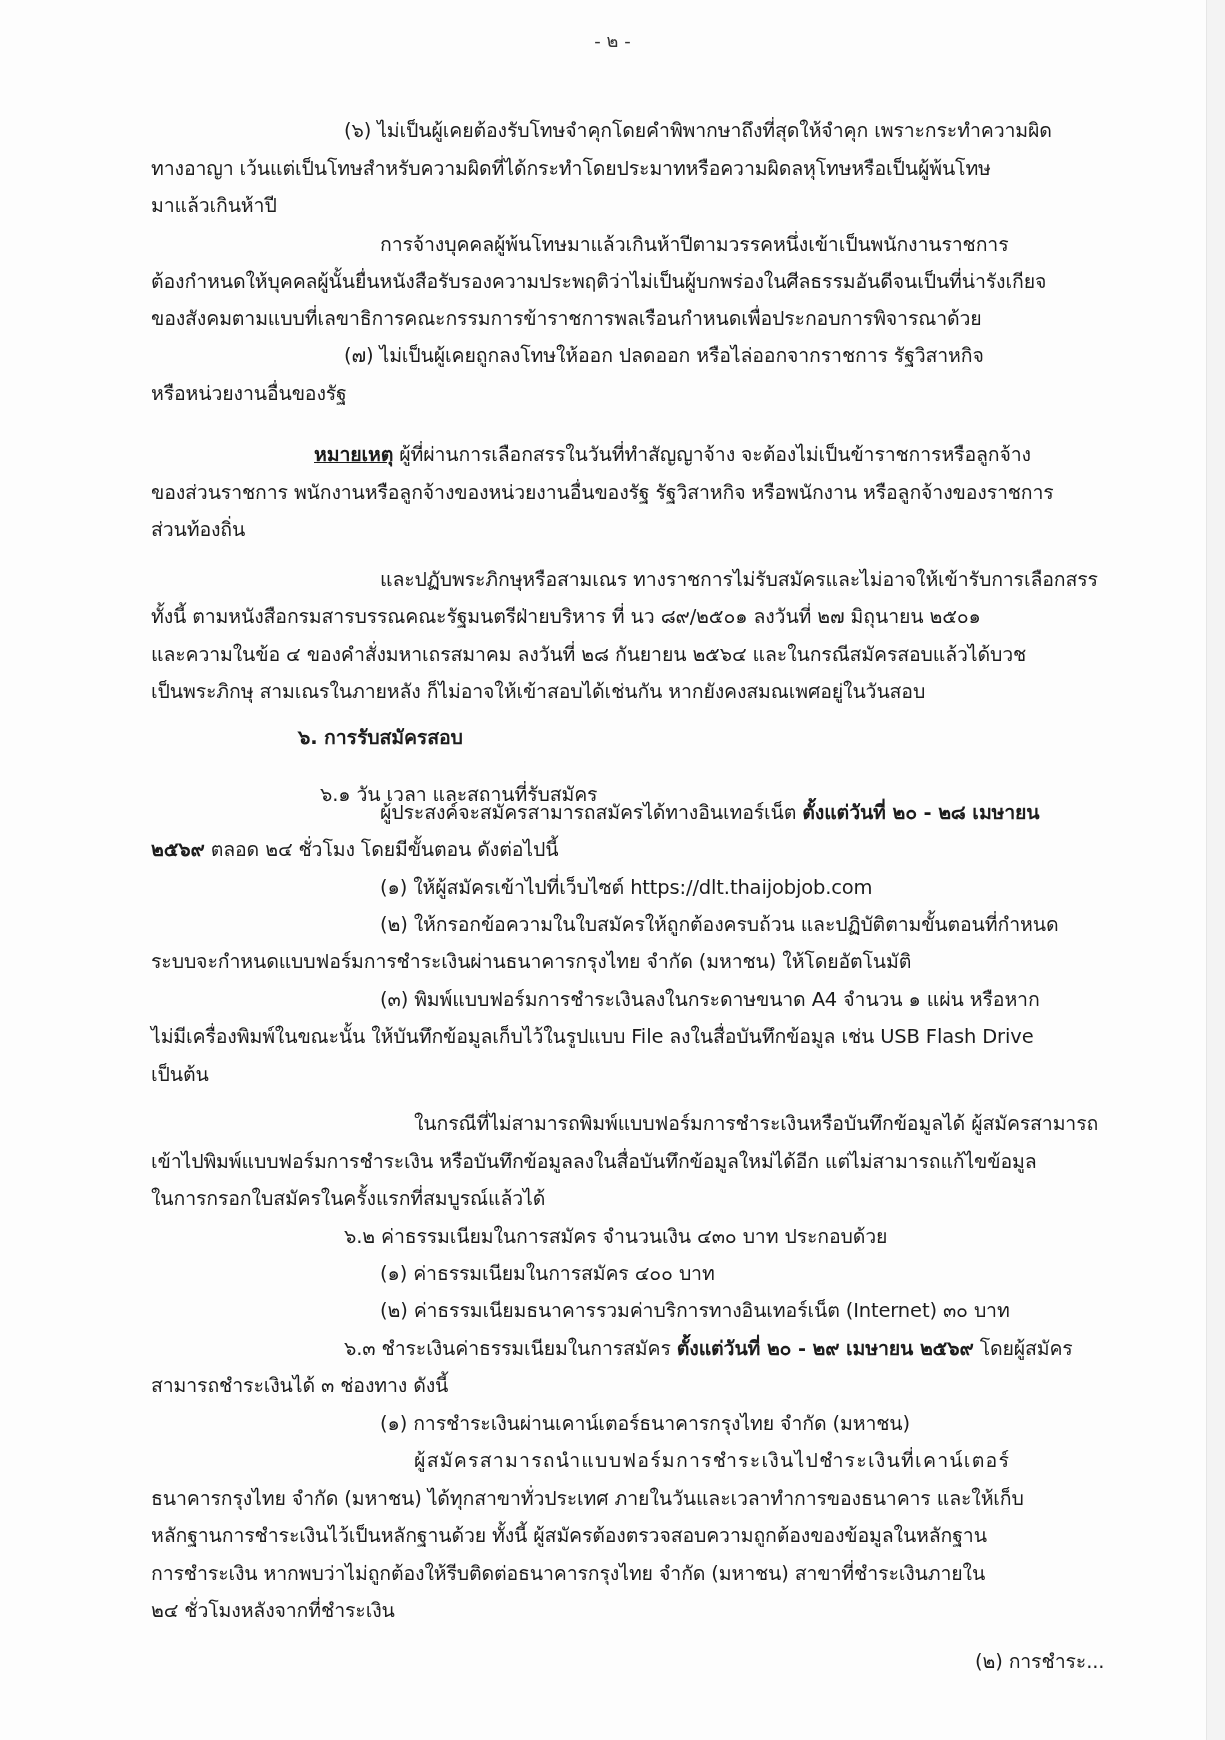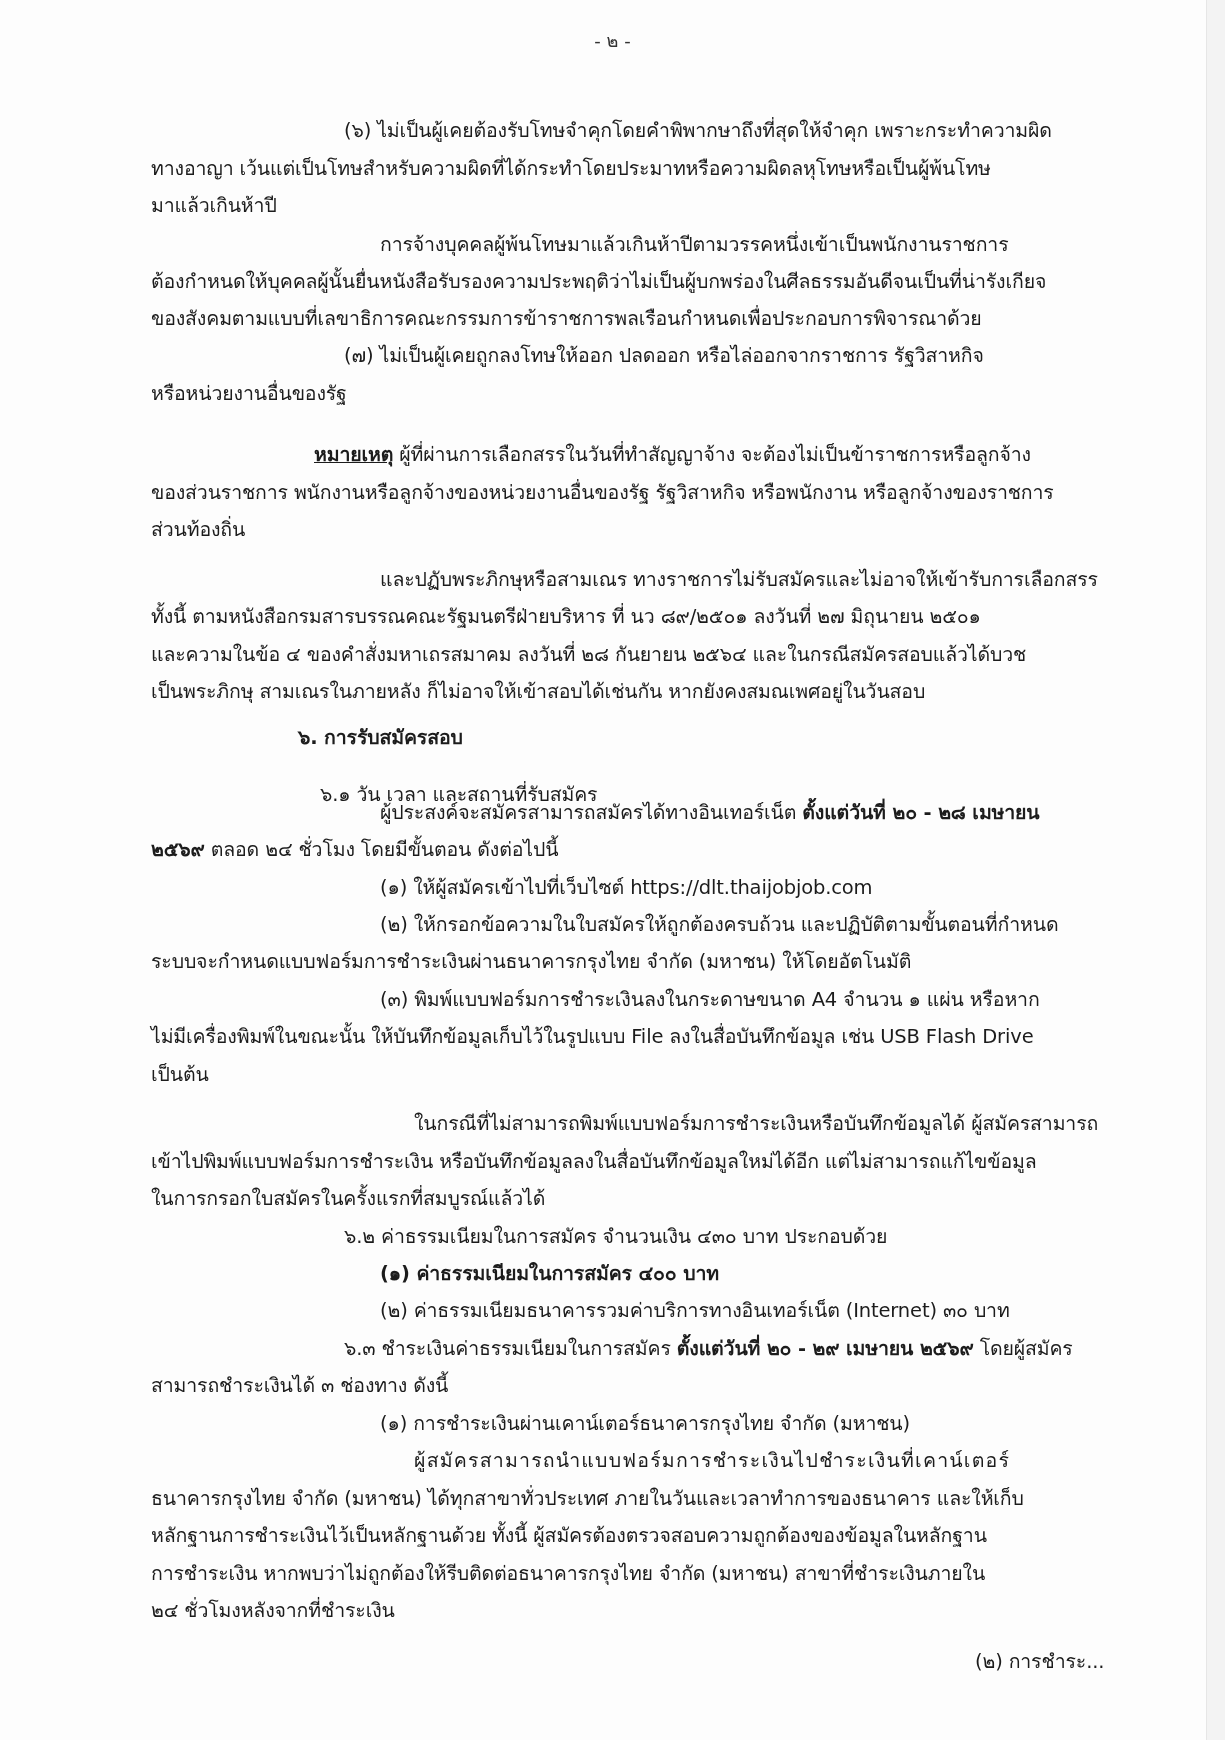--- a/index.html
+++ b/index.html
@@ -65,21 +65,21 @@
 <div class="line" style="top:950px; left:151px;">ระบบจะกำหนดแบบฟอร์มการชำระเงินผ่านธนาคารกรุงไทย จำกัด (มหาชน) ให้โดยอัตโนมัติ</div>
 <div class="line" style="top:988px; left:380px;">(๓) พิมพ์แบบฟอร์มการชำระเงินลงในกระดาษขนาด A4 จำนวน ๑ แผ่น หรือหาก</div>
 <div class="line" style="top:1025px; left:151px;">ไม่มีเครื่องพิมพ์ในขณะนั้น ให้บันทึกข้อมูลเก็บไว้ในรูปแบบ File ลงในสื่อบันทึกข้อมูล เช่น USB Flash Drive</div>
 <div class="line" style="top:1063px; left:151px;">เป็นต้น</div>
 
 <div class="line" style="top:1112px; left:414px;">ในกรณีที่ไม่สามารถพิมพ์แบบฟอร์มการชำระเงินหรือบันทึกข้อมูลได้ ผู้สมัครสามารถ</div>
 <div class="line" style="top:1150px; left:151px;">เข้าไปพิมพ์แบบฟอร์มการชำระเงิน หรือบันทึกข้อมูลลงในสื่อบันทึกข้อมูลใหม่ได้อีก แต่ไม่สามารถแก้ไขข้อมูล</div>
 <div class="line" style="top:1187px; left:151px;">ในการกรอกใบสมัครในครั้งแรกที่สมบูรณ์แล้วได้</div>
 
 <div class="line" style="top:1225px; left:344px;">๖.๒ ค่าธรรมเนียมในการสมัคร จำนวนเงิน ๔๓๐ บาท ประกอบด้วย</div>
-<div class="line" style="top:1262px; left:380px;font-weight:bold;">(๑) ค่าธรรมเนียมในการสมัคร ๔๐๐ บาท</div>
+<div class="line" style="top:1262px; left:380px;">(๑) ค่าธรรมเนียมในการสมัคร ๔๐๐ บาท</div>
 <div class="line" style="top:1299px; left:380px;">(๒) ค่าธรรมเนียมธนาคารรวมค่าบริการทางอินเทอร์เน็ต (Internet) ๓๐ บาท</div>
 
 <div class="line" style="top:1337px; left:344px;">
   <span>๖.๓ ชำระเงินค่าธรรมเนียมในการสมัคร </span><span class="b">ตั้งแต่วันที่ ๒๐ - ๒๙ เมษายน ๒๕๖๙</span><span> โดยผู้สมัคร</span>
 </div>
 <div class="line" style="top:1374px; left:151px;">สามารถชำระเงินได้ ๓ ช่องทาง ดังนี้</div>
 <div class="line" style="top:1412px; left:380px;">(๑) การชำระเงินผ่านเคาน์เตอร์ธนาคารกรุงไทย จำกัด (มหาชน)</div>
 <div class="line" style="top:1449px; left:414px; letter-spacing:1.2px;">ผู้สมัครสามารถนำแบบฟอร์มการชำระเงินไปชำระเงินที่เคาน์เตอร์</div>
 <div class="line" style="top:1487px; left:151px;text-align:right;">ธนาคารกรุงไทย จำกัด (มหาชน) ได้ทุกสาขาทั่วประเทศ ภายในวันและเวลาทำการของธนาคาร และให้เก็บ</div>
 <div class="line" style="top:1524px; left:151px;">หลักฐานการชำระเงินไว้เป็นหลักฐานด้วย ทั้งนี้ ผู้สมัครต้องตรวจสอบความถูกต้องของข้อมูลในหลักฐาน</div>

